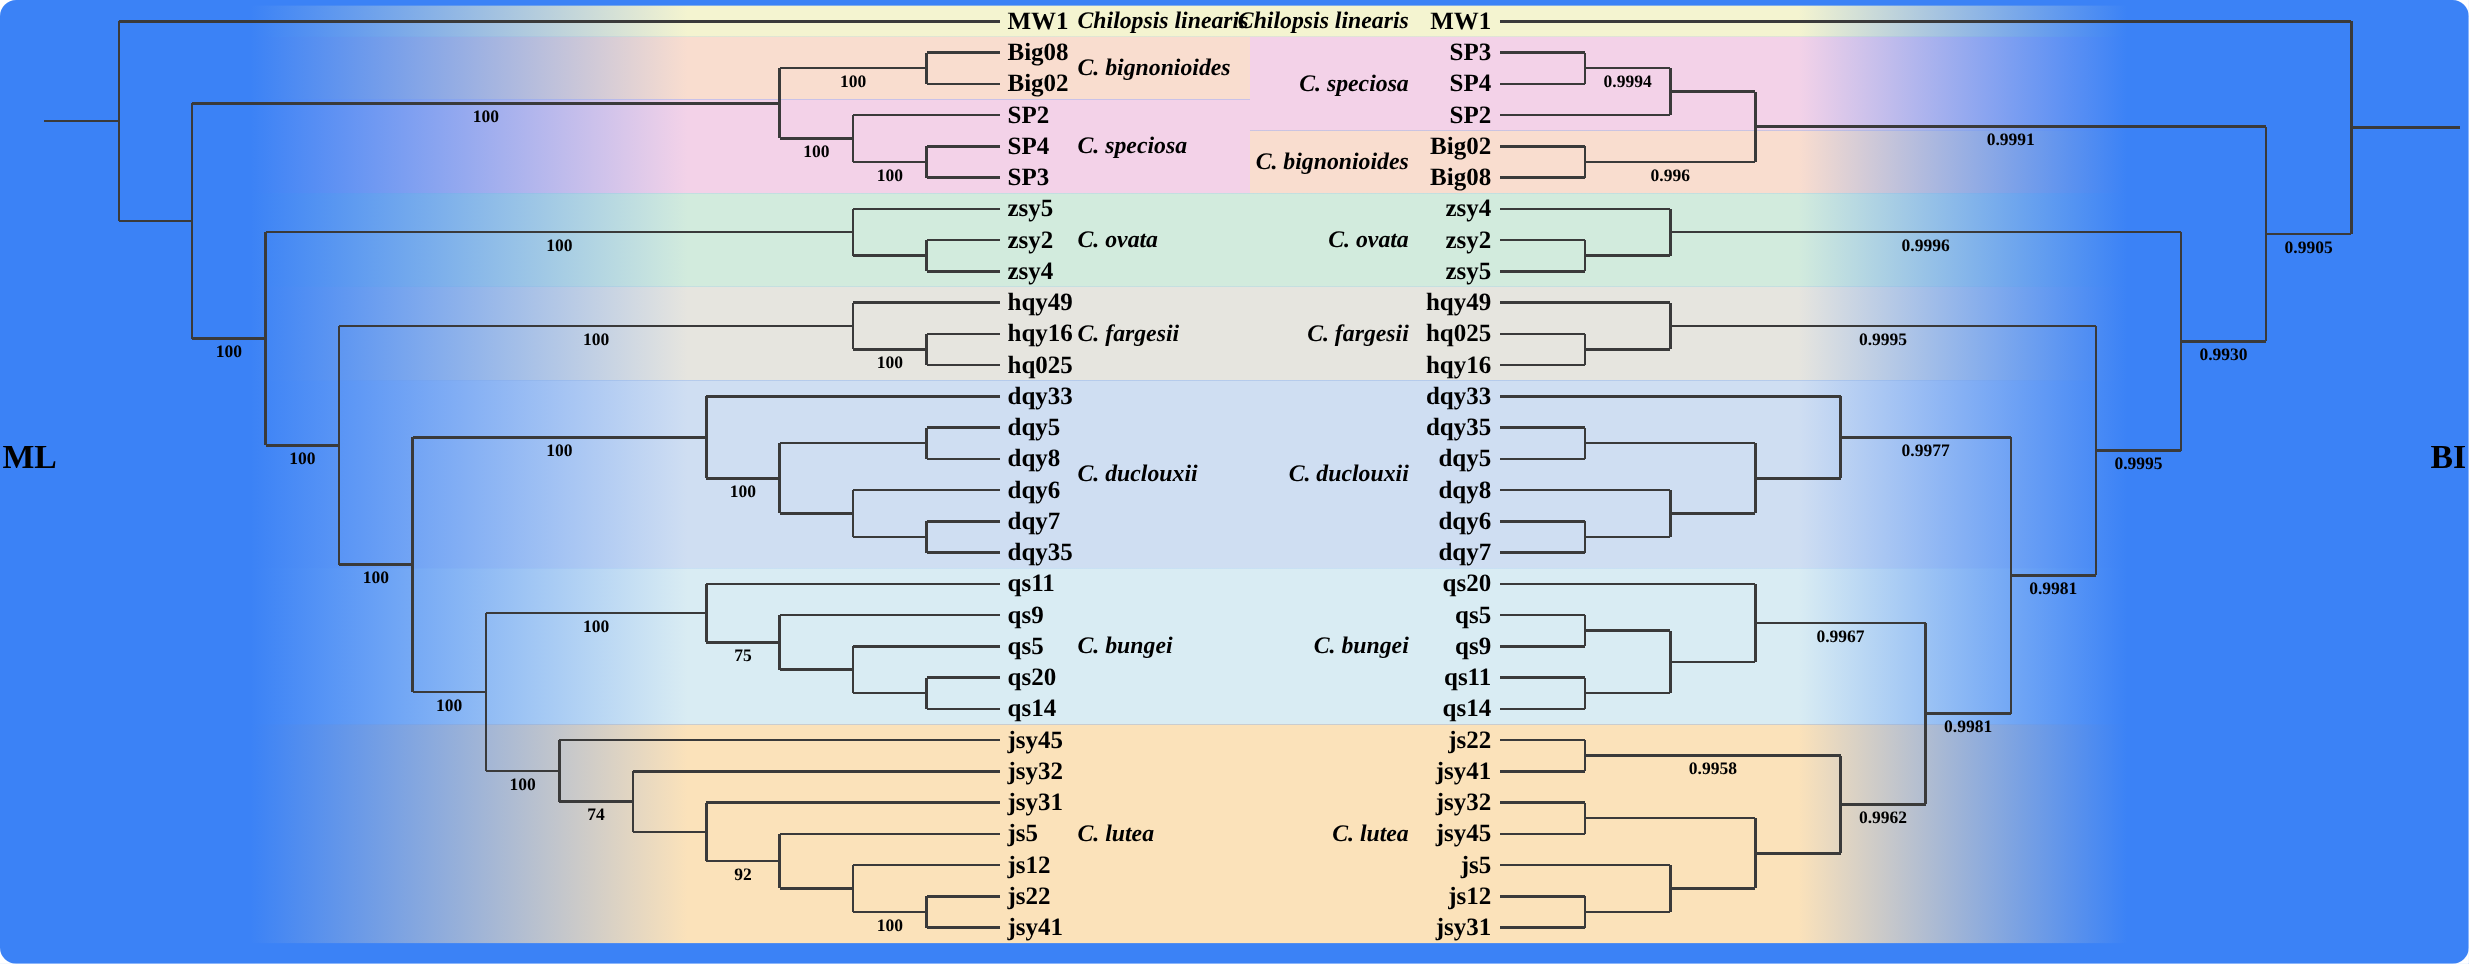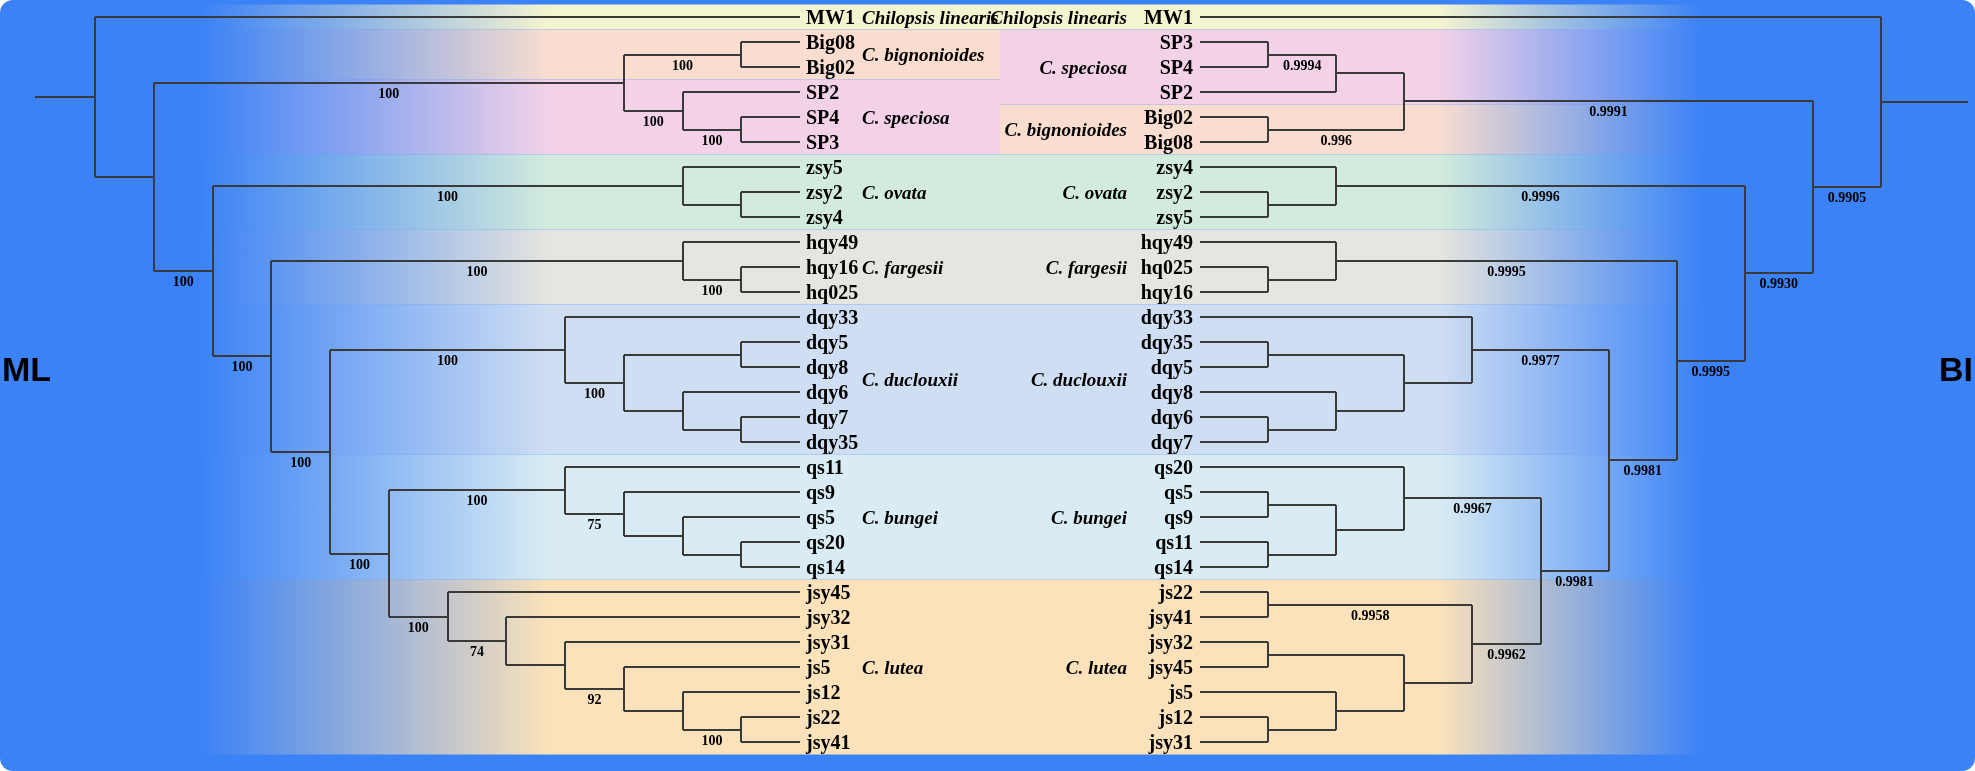--- a/index.html
+++ b/index.html
@@ -9,23 +9,23 @@
     height: 771px;
     background: #3b82f6;
     font-family: "Liberation Serif", "DejaVu Serif", serif;
     overflow: hidden;
     border-radius: 13px;
   }
   .fig svg { position: absolute; left: 0; top: 0; }
   .method-label {
     position: absolute;
     font-weight: bold;
-    font-size: 34px;
+    font-size: 27px;
     color: #000000;
-    font-family: Liberation Sans, sans-serif;
+    font-family: Liberation Serif, serif;
   }
   .method-label.ml { left: 2px;  top: 350px; }
   .method-label.bi { right: 2px; top: 350px; text-align: center; }
   text { fill: #000000; }
   .taxon   { font-weight: bold; font-size: 20px; }
   .species { font-weight: bold; font-style: italic; font-size: 19px; }
   .support { font-weight: bold; font-size: 14px; }
   .branch  { stroke: #3a3a3a; stroke-width: 2; fill: none; }
 </style>
 </head>

